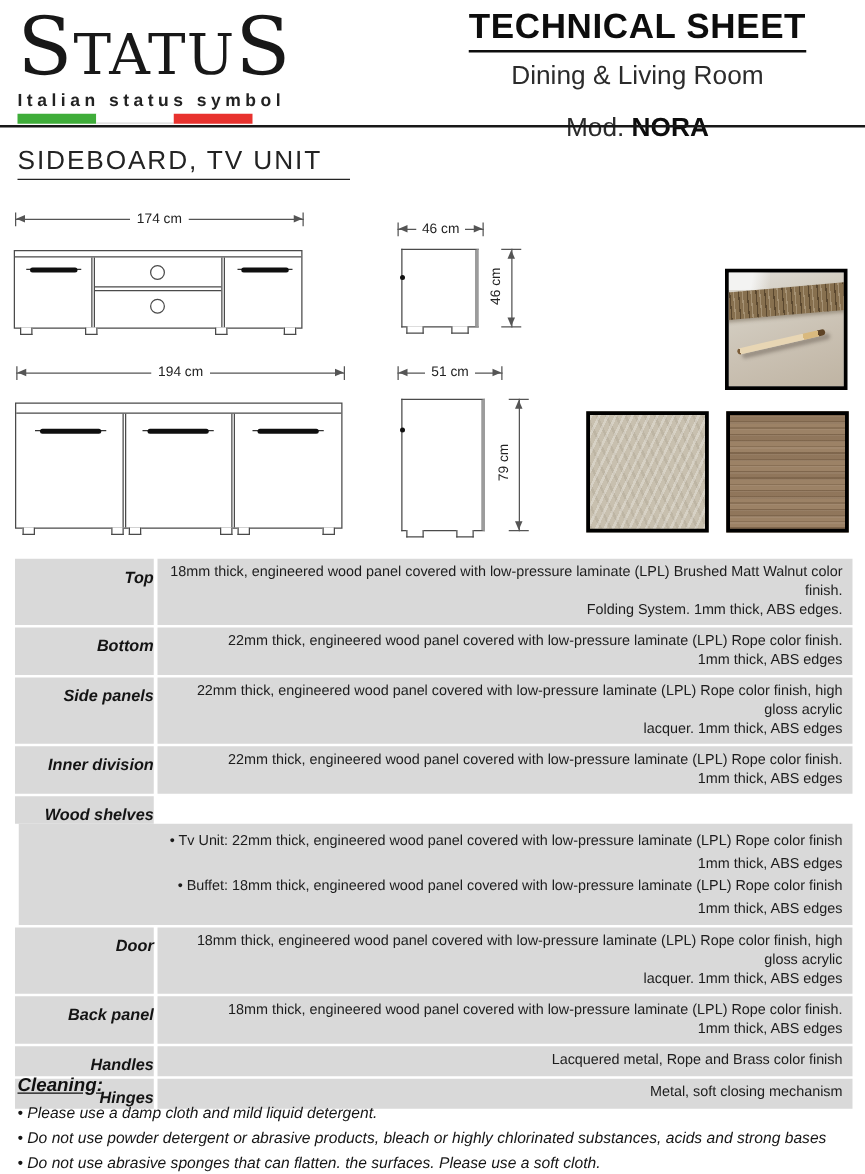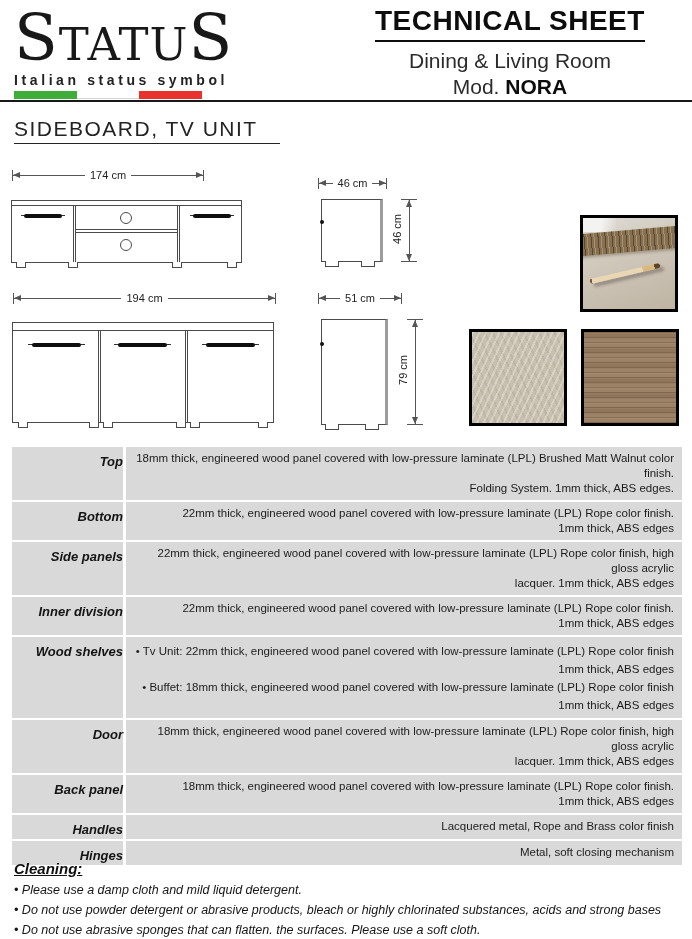--- a/index.html
+++ b/index.html
@@ -14,21 +14,21 @@
   .logo-tagline { margin-top:2px; font-size:14px; font-weight:bold; letter-spacing:3.6px; color:#222; }
   .flag-bar { margin-top:3px; width:188px; height:8px; display:flex; }
   .flag-bar span { flex:1; height:100%; }
   .fg { background:#3fad3a; }
   .fw { background:#ffffff; box-shadow: inset 0 -1px 0 #d7d7d7; }
   .fr { background:#e8322e; }
 
   .head-right { position:absolute; left:375px; top:5px;text-align:center; }
   .sheet-title { display:inline-block; font-size:28px; font-weight:800; letter-spacing:0.5px; color:#0d0d0d; border-bottom:2px solid #0d0d0d; padding-bottom:3px; }
   .sheet-sub { margin-top:7px; font-size:21px; color:#2b2b2b; }
-  .sheet-model { margin-top:2px; font-size:21px; color:#2b2b2b; }
+  .sheet-model { margin-top:18px; font-size:21px; color:#2b2b2b; }
   .model-name { font-weight:800; color:#0d0d0d; }
   .head-rule { position:absolute; left:0; right:0; top:100px; border-top:2px solid #181818; }
 
   .section-title { position:absolute; left:14px; top:117px; font-size:21px; letter-spacing:1.5px; color:#232323; border-bottom:1.5px solid #232323; padding:0 22px 2px 0; }
 
   
   .dim-h { position:absolute; display:flex; align-items:center; height:12px; font-size:11px; color:#222; }
   .dim-h .dline { flex:1; height:1px; background:#555; }
   .dim-h .dlabel { padding:0 5px; line-height:12px; white-space:nowrap; }
   .dim-h .tick { position:absolute; width:1px; top:1px; height:11px; background:#555; }
@@ -76,21 +76,21 @@
   .walnut-swatch { background-color:#9c8266;
                    background-image:repeating-linear-gradient(to bottom, rgba(60,40,20,0.20) 0 1px, rgba(255,255,255,0.06) 1px 2px, transparent 2px 5px),
                                     repeating-linear-gradient(to bottom, rgba(70,45,25,0.14) 0 7px, transparent 7px 15px); }
 
   
   .spec-table { position:absolute; left:12px; top:447px; width:670px;text-align:right; }
   .spec-row { display:flex; margin-bottom:2px; }
   .cell-label { width:111px; background:#d9d9d9; font-weight:bold; font-style:italic; font-size:13px; padding:7px 0 0 12px; color:#141414; }
   .cell-desc { flex:1; margin-left:3px; background:#d9d9d9; font-size:11.5px; line-height:15px; padding:4px 8px 4px 8px; white-space:pre-wrap; color:#1c1c1c; }
   .row-2a { min-height:38px; } .row-2 { min-height:36px; }
-  .row-wood { min-height:80px; } .row-wood .cell-desc { line-height:18px; padding-top:5px; }
+  .row-wood { min-height:80px;flex-direction:column; } .row-wood .cell-desc { line-height:18px; padding-top:5px; }
   .row-1 { min-height:24px; } .row-1b { min-height:28px; }
 
   
   .cleaning { position:absolute; left:14px; top:860px; right:10px; }
   .cleaning-title { display:inline-block; font-size:15px; font-weight:bold; font-style:italic; text-decoration:underline; color:#101010; }
   .cleaning-item { margin-top:4px; font-size:12.5px; font-style:italic; line-height:16px; color:#161616; }
 </style>
 </head>
 <body>
 
@@ -113,21 +113,21 @@
     <div class="sheet-sub">Dining &amp; Living Room</div>
     <div class="sheet-model">
       <span>Mod.</span>
       <span class="model-name">NORA</span>
     </div>
   </div>
   <div class="head-rule"></div>
 
   <div class="section-title">SIDEBOARD, TV UNIT</div>
 
-  <div class="dim-h" style="left:12px; top:169px; width:192px;">
+  <div class="dim-h" style="left:12px; top:169px; width:231px;">
     <i class="tick tl"></i>
       <i class="arr al"></i>
     <span class="dline"></span>
     <span class="dlabel">174 cm</span>
     <span class="dline"></span>
     <i class="arr ar"></i>
       <i class="tick tr"></i>
   </div>
   <div class="cab" style="left:11px; top:200px; width:231px; height:63px;">
     <div class="band" style="height:5px;"></div>

